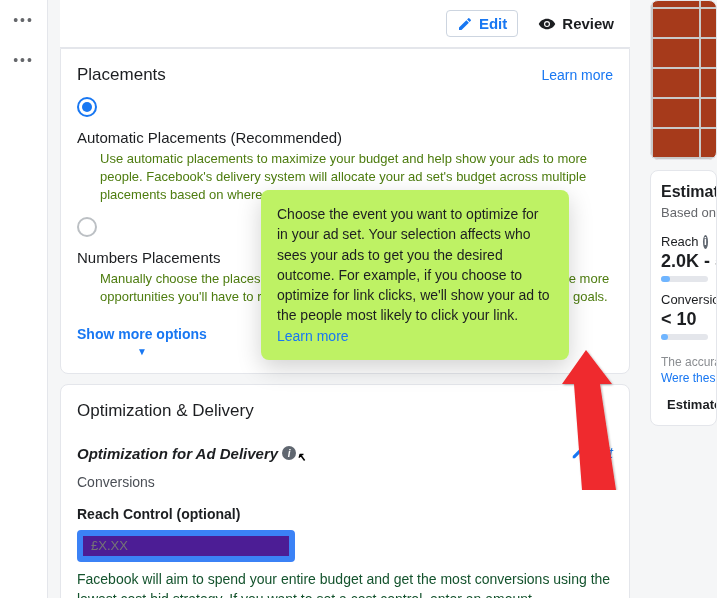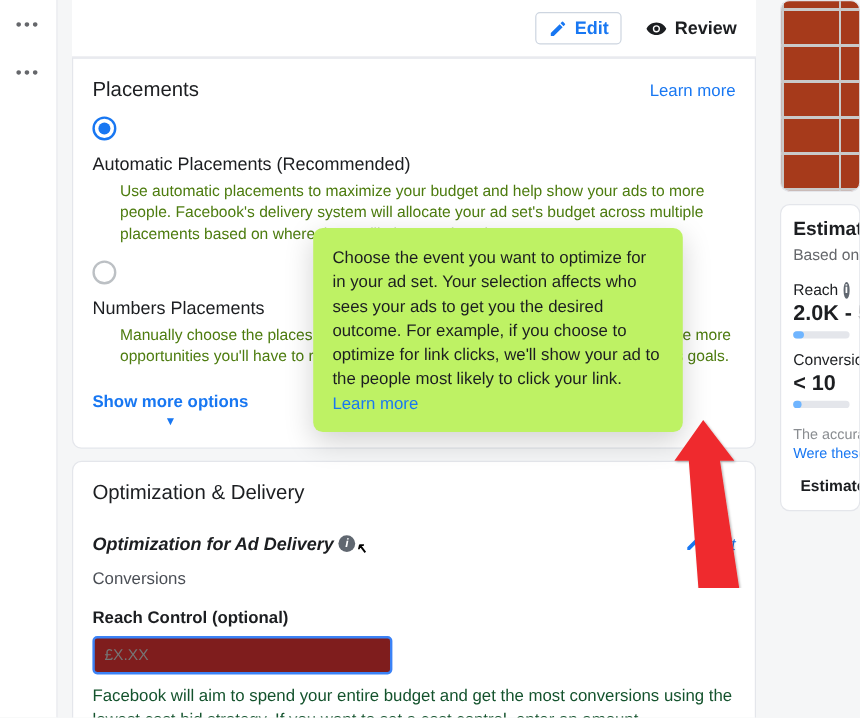--- a/index.html
+++ b/index.html
@@ -87,27 +87,27 @@
   .info-icon-small {
     width: 14px; height: 14px; border-radius: 50%;
     background: #606770; color: #fff;
     display: inline-flex; align-items: center; justify-content: center;
     font-size: 10px; font-weight: bold;
   }
   .cursor-img { position: absolute; font-size: 12px; color: #000; }
   .value-text { font-size: 14px; color: #4b4f56; margin-bottom: 16px; }
   .field-label { font-size: 14px; font-weight: 700; margin-bottom: 8px; }
   .text-input {
-    width: 250px; height: 32px;
-    border: 2px solid #3b82f6;
+    width: 218px; height: 32px;
+    border: 6px solid #3b82f6;
     border-radius: 4px;
     padding: 0 8px;
     font-size: 13px;
     color: #8a8d91;
-    background: #7f1d1d;
+    background: #4c1d95;
     margin-bottom: 8px;
   }
   .helper-text { font-size: 14px; color: #14532d; line-height: 1.4; }
   .edit-inline { color: #1877f2; font-size: 14px; display: flex; align-items: center; gap: 4px; }
   .row-between { display: flex; justify-content: space-between; align-items: flex-start; font-style: italic; }
   
   .tooltip-box {
     position: absolute;
     left: 261px; top: 190px;
     width: 308px;

